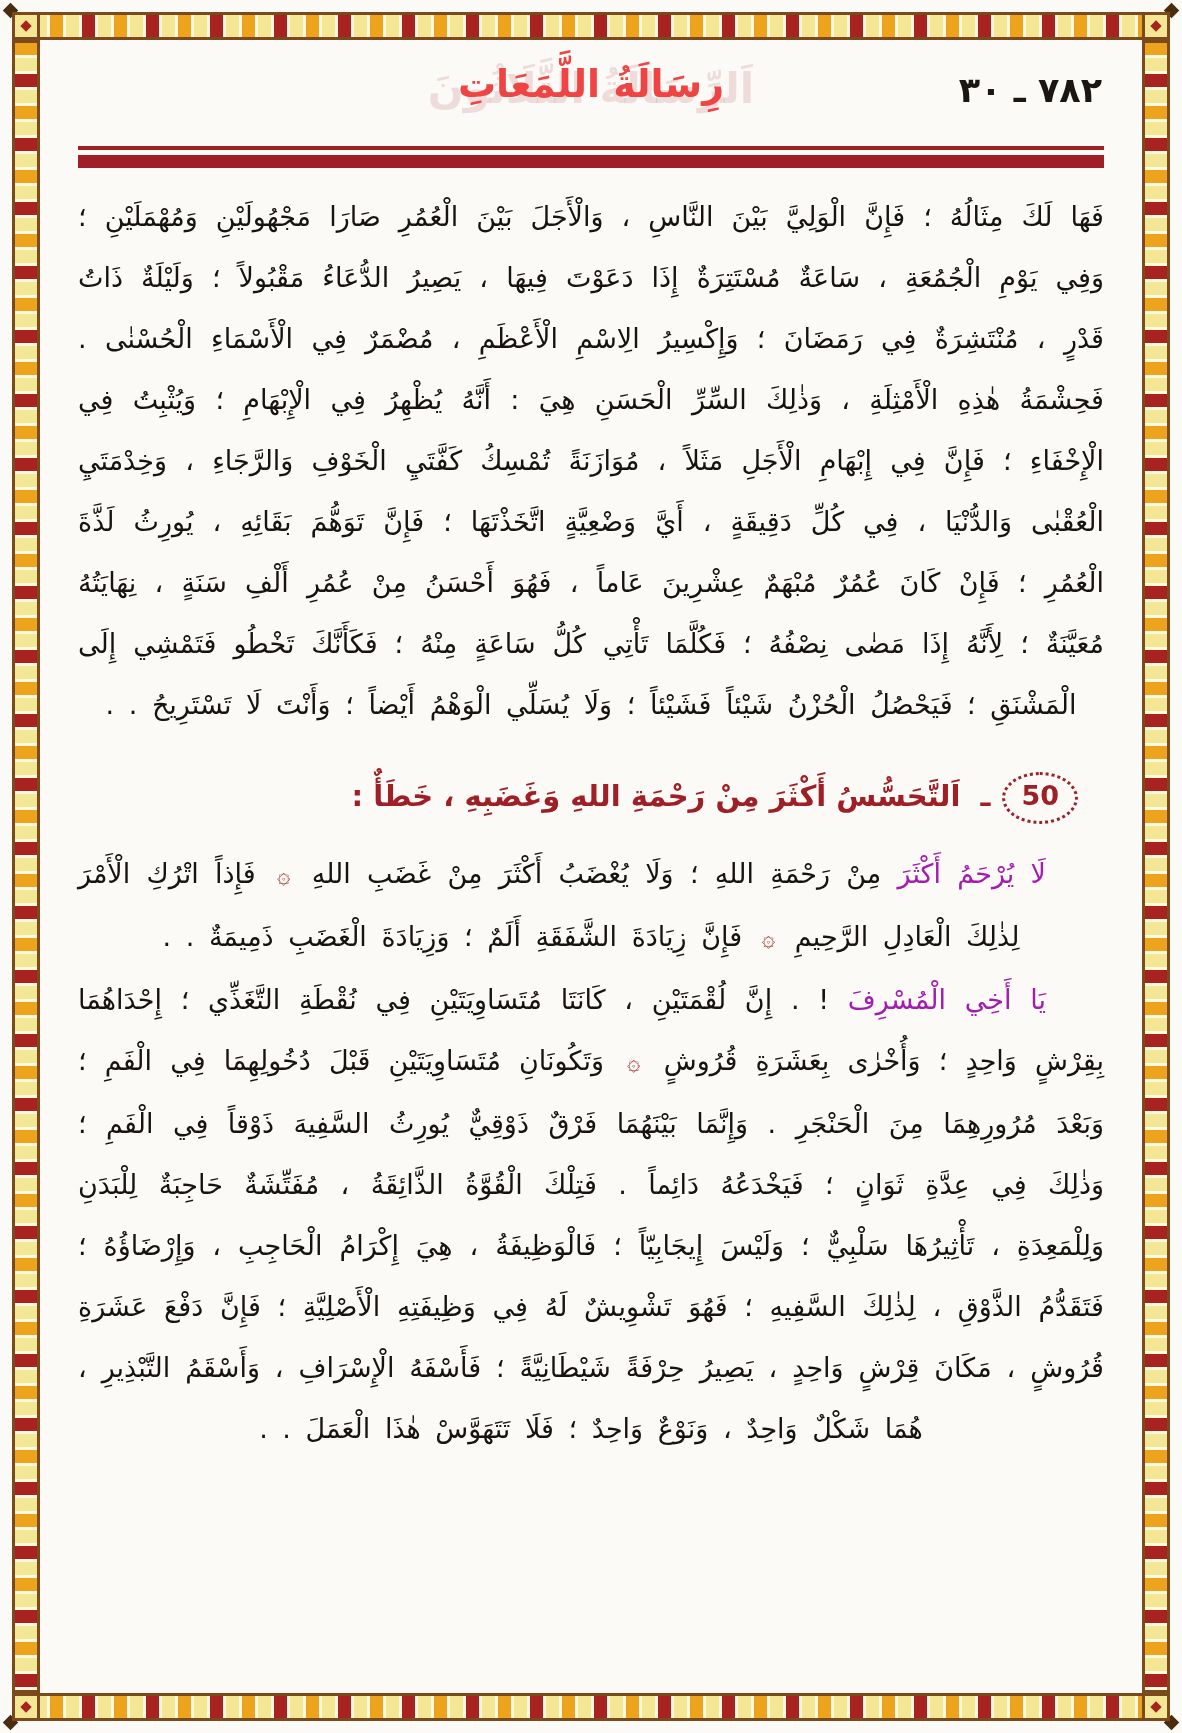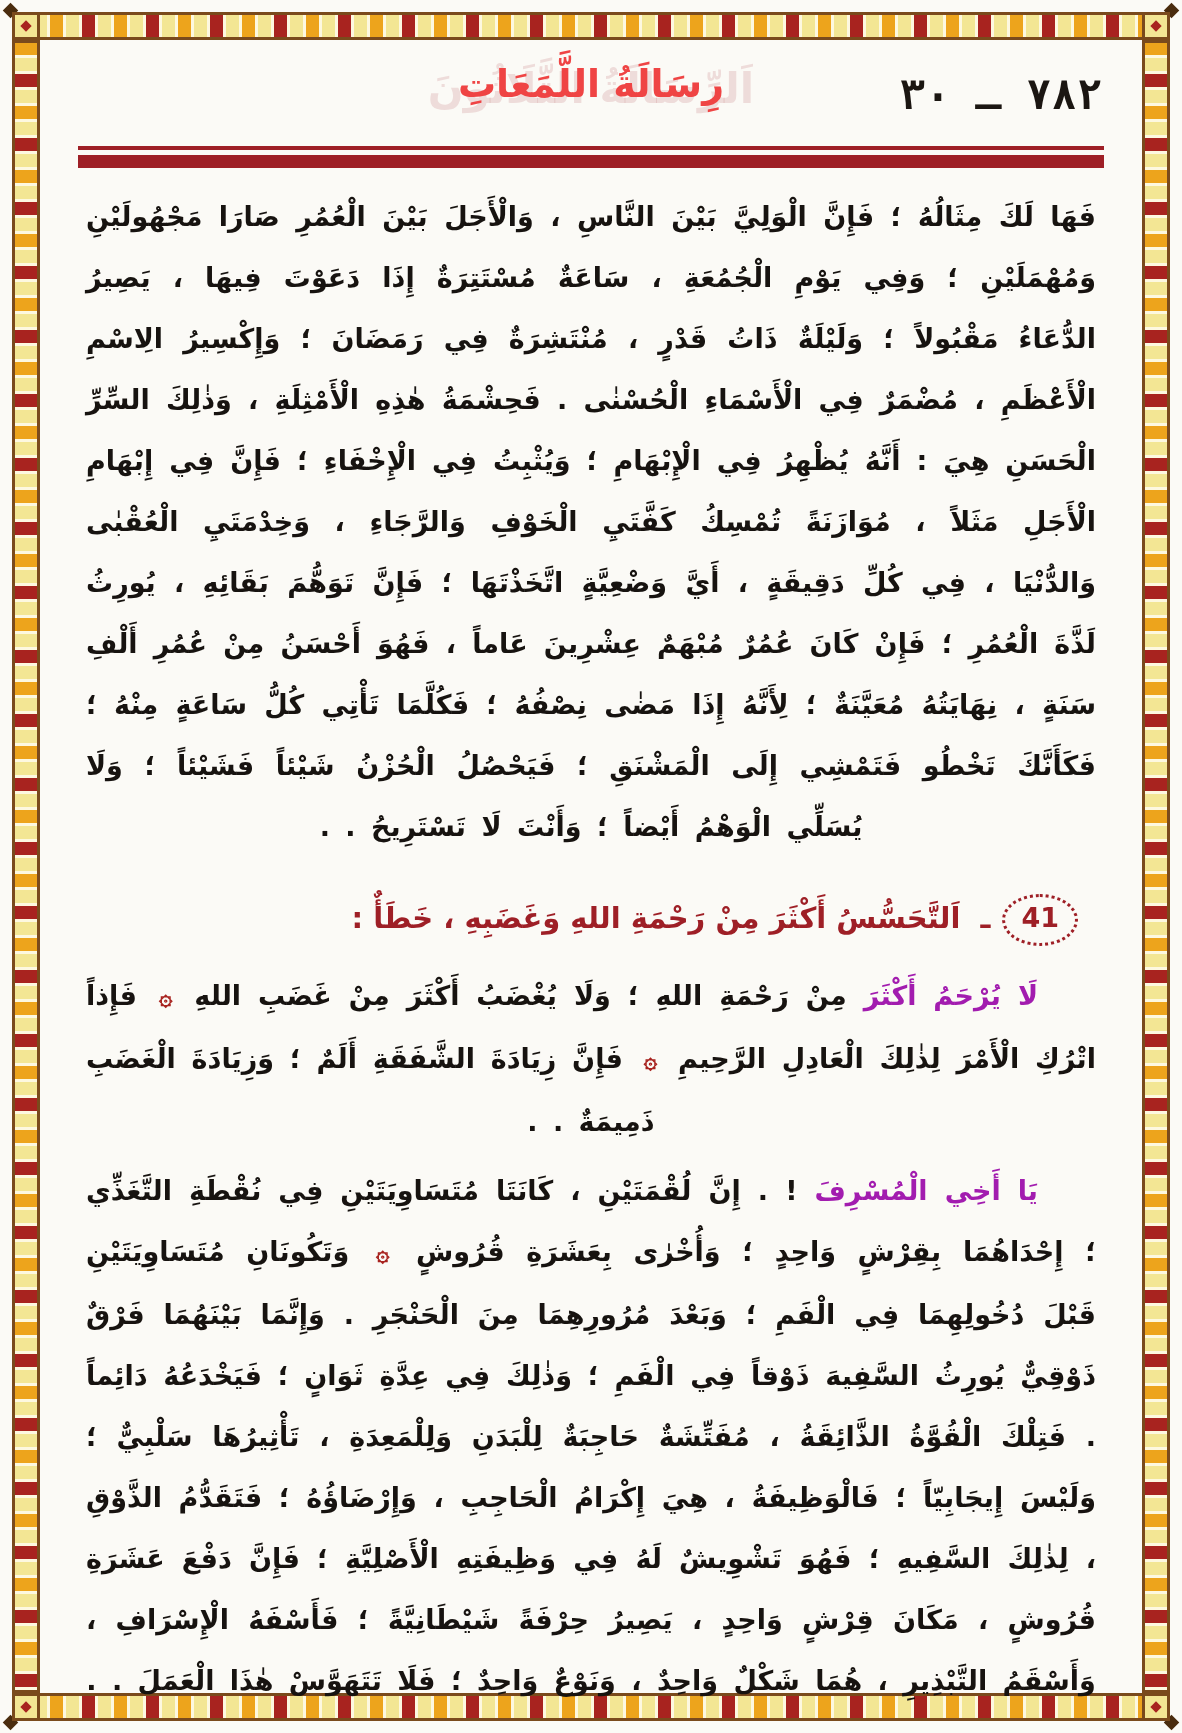--- a/index.html
+++ b/index.html
@@ -52,29 +52,29 @@
     position:absolute; top:16px; left:0; right:0; text-align:center;
     font-size:42px; font-weight:bold; color:rgba(165,43,48,0.14);
     letter-spacing:3px; pointer-events:none;
   }
   .page-title {
     position:absolute; top:14px; left:0; right:0; text-align:center;
     font-size:38px; font-weight:bold; color:#ef4444;
   }
   .page-label {
     position:absolute; top:22px; right:2px;
-    font-size:42px; font-weight:bold; color:#1b1612;font-family:Liberation Mono, monospace;
+    font-size:35px; font-weight:bold; color:#1b1612;
   }
   .rule-thin  { height:4px;  background:#9e1f26; margin-top:10px; }
   .rule-thick { height:13px; background:#9e1f26; margin-top:5px; }
 
   .para {
-    font-size:27px; font-weight:bold; line-height:61px;
+    font-size:27px; font-weight:normal; line-height:61px;
     word-spacing:6px; text-align:justify; text-align-last:center;
-    margin:8px;
+    margin:0;
   }
   .para-first { margin-top:18px; }
   .para-indent { text-indent:58px; }
   .seg-text { color:#171310; }
   .seg-red-lead { color:#a21caf; }
   .seg-rosette { color:#a8231f; font-size:23px; padding:0 5px; }
 
   .section-heading {
     text-align:right; color:#9e1f26; font-weight:bold;
     font-size:29px; line-height:78px;
@@ -112,21 +112,21 @@
       <div class="page-title">رِسَالَةُ اللَّمَعَاتِ</div>
       <div class="page-label">٧٨٢ ـ ٣٠</div>
     </div>
 
     <div class="rule-thin"></div>
     <div class="rule-thick"></div>
 
     <p class="para para-first"><span class="seg-text">فَهَا لَكَ مِثَالُهُ ؛ فَإِنَّ الْوَلِيَّ بَيْنَ النَّاسِ ، وَالْأَجَلَ بَيْنَ الْعُمُرِ صَارَا مَجْهُولَيْنِ وَمُهْمَلَيْنِ ؛ وَفِي يَوْمِ الْجُمُعَةِ ، سَاعَةٌ مُسْتَتِرَةٌ إِذَا دَعَوْتَ فِيهَا ، يَصِيرُ الدُّعَاءُ مَقْبُولاً ؛ وَلَيْلَةٌ ذَاتُ قَدْرٍ ، مُنْتَشِرَةٌ فِي رَمَضَانَ ؛ وَإِكْسِيرُ الِاسْمِ الْأَعْظَمِ ، مُضْمَرٌ فِي الْأَسْمَاءِ الْحُسْنٰى . فَحِشْمَةُ هٰذِهِ الْأَمْثِلَةِ ، وَذٰلِكَ السِّرِّ الْحَسَنِ هِيَ : أَنَّهُ يُظْهِرُ فِي الْإِبْهَامِ ؛ وَيُثْبِتُ فِي الْإِخْفَاءِ ؛ فَإِنَّ فِي إِبْهَامِ الْأَجَلِ مَثَلاً ، مُوَازَنَةً تُمْسِكُ كَفَّتَيِ الْخَوْفِ وَالرَّجَاءِ ، وَخِدْمَتَيِ الْعُقْبٰى وَالدُّنْيَا ، فِي كُلِّ دَقِيقَةٍ ، أَيَّ وَضْعِيَّةٍ اتَّخَذْتَهَا ؛ فَإِنَّ تَوَهُّمَ بَقَائِهِ ، يُورِثُ لَذَّةَ الْعُمُرِ ؛ فَإِنْ كَانَ عُمُرٌ مُبْهَمٌ عِشْرِينَ عَاماً ، فَهُوَ أَحْسَنُ مِنْ عُمُرِ أَلْفِ سَنَةٍ ، نِهَايَتُهُ مُعَيَّنَةٌ ؛ لِأَنَّهُ إِذَا مَضٰى نِصْفُهُ ؛ فَكُلَّمَا تَأْتِي كُلُّ سَاعَةٍ مِنْهُ ؛ فَكَأَنَّكَ تَخْطُو فَتَمْشِي إِلَى الْمَشْنَقِ ؛ فَيَحْصُلُ الْحُزْنُ شَيْئاً فَشَيْئاً ؛ وَلَا يُسَلِّي الْوَهْمُ أَيْضاً ؛ وَأَنْتَ لَا تَسْتَرِيحُ . .</span></p>
 
     <div class="section-heading">
-      <span class="cartouche">41</span><span class="heading-dash">ـ</span>
+      <span class="cartouche">50</span><span class="heading-dash">ـ</span>
       <span>اَلتَّحَسُّسُ أَكْثَرَ مِنْ رَحْمَةِ اللهِ وَغَضَبِهِ ، خَطَأٌ :</span>
     </div>
 
     <p class="para para-indent"><span class="seg-red-lead">لَا يُرْحَمُ أَكْثَرَ </span><span class="seg-text">مِنْ رَحْمَةِ اللهِ ؛ وَلَا يُغْضَبُ أَكْثَرَ مِنْ غَضَبِ اللهِ </span><span class="seg-rosette">۞</span><span class="seg-text"> فَإِذاً اتْرُكِ الْأَمْرَ لِذٰلِكَ الْعَادِلِ الرَّحِيمِ </span><span class="seg-rosette">۞</span><span class="seg-text"> فَإِنَّ زِيَادَةَ الشَّفَقَةِ أَلَمٌ ؛ وَزِيَادَةَ الْغَضَبِ ذَمِيمَةٌ . .</span></p>
 
 
     <p class="para para-indent"><span class="seg-red-lead">يَا أَخِي الْمُسْرِفَ </span><span class="seg-text">! . إِنَّ لُقْمَتَيْنِ ، كَانَتَا مُتَسَاوِيَتَيْنِ فِي نُقْطَةِ التَّغَذِّي ؛ إِحْدَاهُمَا بِقِرْشٍ وَاحِدٍ ؛ وَأُخْرٰى بِعَشَرَةِ قُرُوشٍ </span><span class="seg-rosette">۞</span><span class="seg-text"> وَتَكُونَانِ مُتَسَاوِيَتَيْنِ قَبْلَ دُخُولِهِمَا فِي الْفَمِ ؛ وَبَعْدَ مُرُورِهِمَا مِنَ الْحَنْجَرِ . وَإِنَّمَا بَيْنَهُمَا فَرْقٌ ذَوْقِيٌّ يُورِثُ السَّفِيهَ ذَوْقاً فِي الْفَمِ ؛ وَذٰلِكَ فِي عِدَّةِ ثَوَانٍ ؛ فَيَخْدَعُهُ دَائِماً . فَتِلْكَ الْقُوَّةُ الذَّائِقَةُ ، مُفَتِّشَةٌ حَاجِبَةٌ لِلْبَدَنِ وَلِلْمَعِدَةِ ، تَأْثِيرُهَا سَلْبِيٌّ ؛ وَلَيْسَ إِيجَابِيّاً ؛ فَالْوَظِيفَةُ ، هِيَ إِكْرَامُ الْحَاجِبِ ، وَإِرْضَاؤُهُ ؛ فَتَقَدُّمُ الذَّوْقِ ، لِذٰلِكَ السَّفِيهِ ؛ فَهُوَ تَشْوِيشٌ لَهُ فِي وَظِيفَتِهِ الْأَصْلِيَّةِ ؛ فَإِنَّ دَفْعَ عَشَرَةِ قُرُوشٍ ، مَكَانَ قِرْشٍ وَاحِدٍ ، يَصِيرُ حِرْفَةً شَيْطَانِيَّةً ؛ فَأَسْفَهُ الْإِسْرَافِ ، وَأَسْقَمُ التَّبْذِيرِ ، هُمَا شَكْلٌ وَاحِدٌ ، وَنَوْعٌ وَاحِدٌ ؛ فَلَا تَتَهَوَّسْ هٰذَا الْعَمَلَ . .</span></p>
 
   </div>
 </div>

